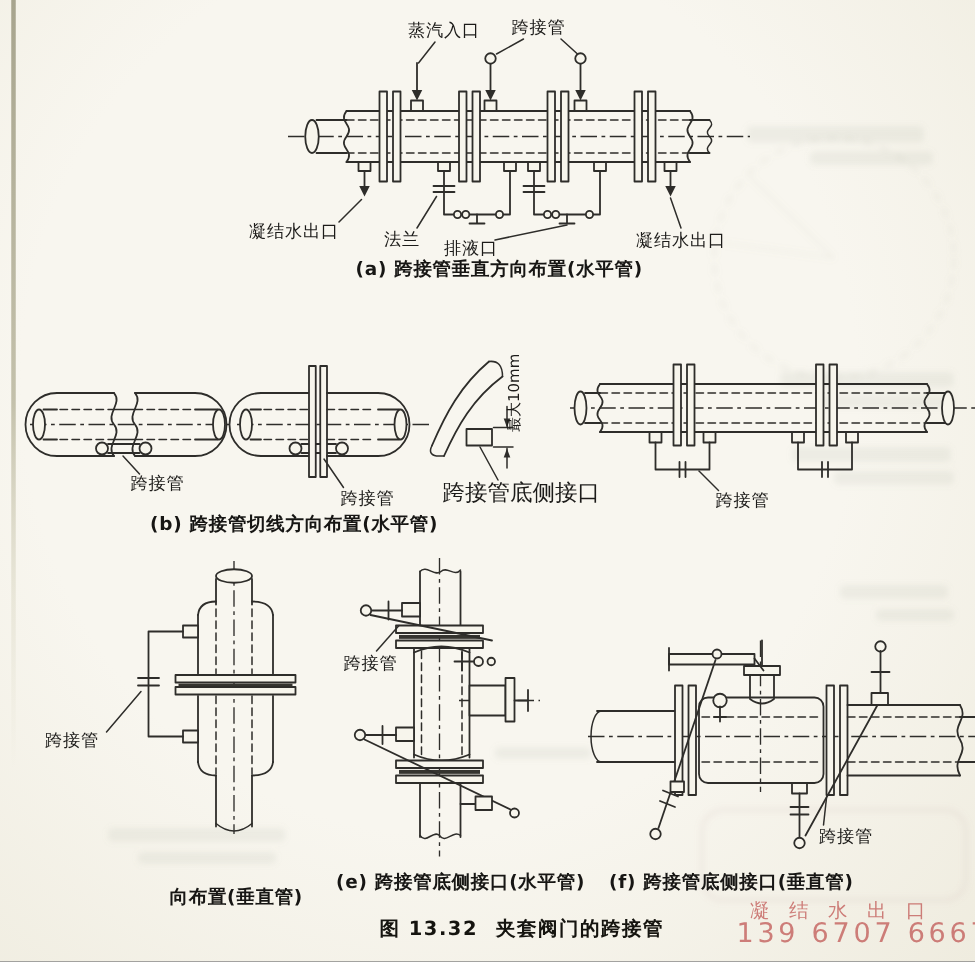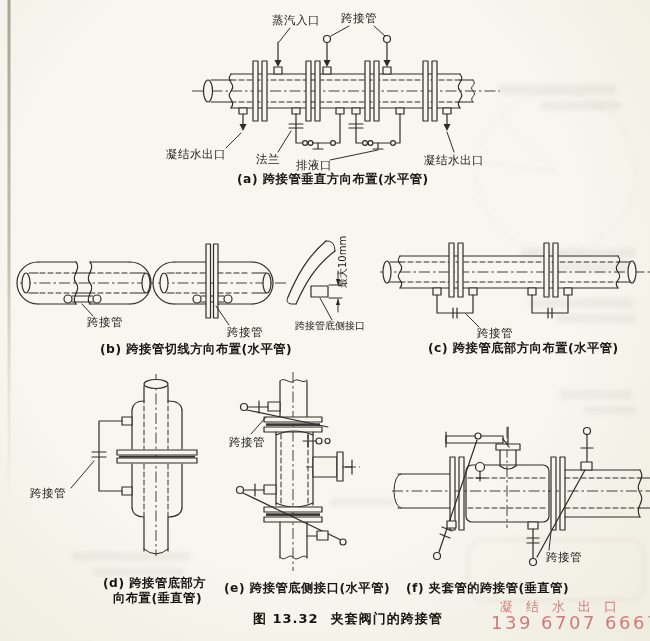--- a/index.html
+++ b/index.html
@@ -10,21 +10,21 @@
   }
   svg{position:absolute;left:0;top:0;}
   .ln{stroke:#2e2d2a;stroke-width:1.2;fill:none;stroke-linecap:round;stroke-linejoin:round;}
   .thin{stroke-width:1;}
   .dash{stroke-dasharray:5 3;stroke-width:1;}
   .cl{stroke:#2e2d2a;stroke-width:.9;fill:none;stroke-dasharray:11 3 2.5 3;}
   .paper{fill:#f7f5ec;}
   .fil{fill:#2e2d2a;stroke:none;}
   .dark{fill:#35342f;stroke:none;}
   .lbl{position:absolute;font-size:11.5px;font-weight:500;color:#1c1b19;white-space:nowrap;letter-spacing:.5px;}
-  .sm{font-size:10px;letter-spacing:0;}
+  .sm{font-size:15px;letter-spacing:0;}
   .cap{position:absolute;font-size:12.3px;font-weight:600;color:#171614;white-space:nowrap;letter-spacing:.5px;}
   .vlbl{position:absolute;left:336px;top:288px;transform:rotate(-90deg);transform-origin:0 0;
         font-size:10px;font-weight:500;color:#1c1b19;white-space:nowrap;}
   .figcap{position:absolute;left:253px;top:610px;font-size:13px;font-weight:600;color:#15140f;
           white-space:nowrap;letter-spacing:1px;}
   .figcap span{margin-right:12px;}
   .wm-name{position:absolute;left:500px;top:598px;font-size:13px;letter-spacing:13px;
            white-space:nowrap;opacity:.8;}
   .wm-phone{position:absolute;left:491px;top:612px;font-size:18px;letter-spacing:2.5px;
             white-space:nowrap;opacity:.8;}
@@ -312,31 +312,29 @@
 <div class="lbl" style="left:424px;top:153px">凝结水出口</div>
 <div class="cap" style="left:237px;top:171px">(a) 跨接管垂直方向布置(水平管)</div>
 
 <div class="lbl" style="left:87px;top:315px">跨接管</div>
 <div class="lbl" style="left:227px;top:325px">跨接管</div>
 <div class="vlbl">最大10mm</div>
 <div class="lbl sm" style="left:295px;top:319px">跨接管底侧接口</div>
 <div class="cap" style="left:100px;top:341px">(b) 跨接管切线方向布置(水平管)</div>
 
 <div class="lbl" style="left:477px;top:326px">跨接管</div>
-<div class="cap" style="left:428px;top:340px">(c) 跨接管底部方向布置(水平管)</div>
 
 <div class="lbl" style="left:30px;top:486px">跨接管</div>
-<div class="cap" style="left:103px;top:575px">(d) 跨接管底部方</div>
 <div class="cap" style="left:113px;top:590px">向布置(垂直管)</div>
 
 <div class="lbl" style="left:229px;top:435px">跨接管</div>
 <div class="cap" style="left:224px;top:580px">(e) 跨接管底侧接口(水平管)</div>
 
 <div class="lbl" style="left:546px;top:550px">跨接管</div>
-<div class="cap" style="left:406px;top:580px">(f) 夹套管的跨接管(垂直管)</div>
+<div class="cap" style="left:406px;top:580px">(f) 跨接管底侧接口(垂直管)</div>
 
 <div class="figcap">
   <span>图 13.32</span><span>夹套阀门的跨接管</span>
 </div>
 
 <div class="wm-name" style="color: rgb(196, 97, 94);">凝结水出口</div>
 <div class="wm-phone" style="color: rgb(196, 97, 94);">139 6707 6667</div>
 
 </div>
 

